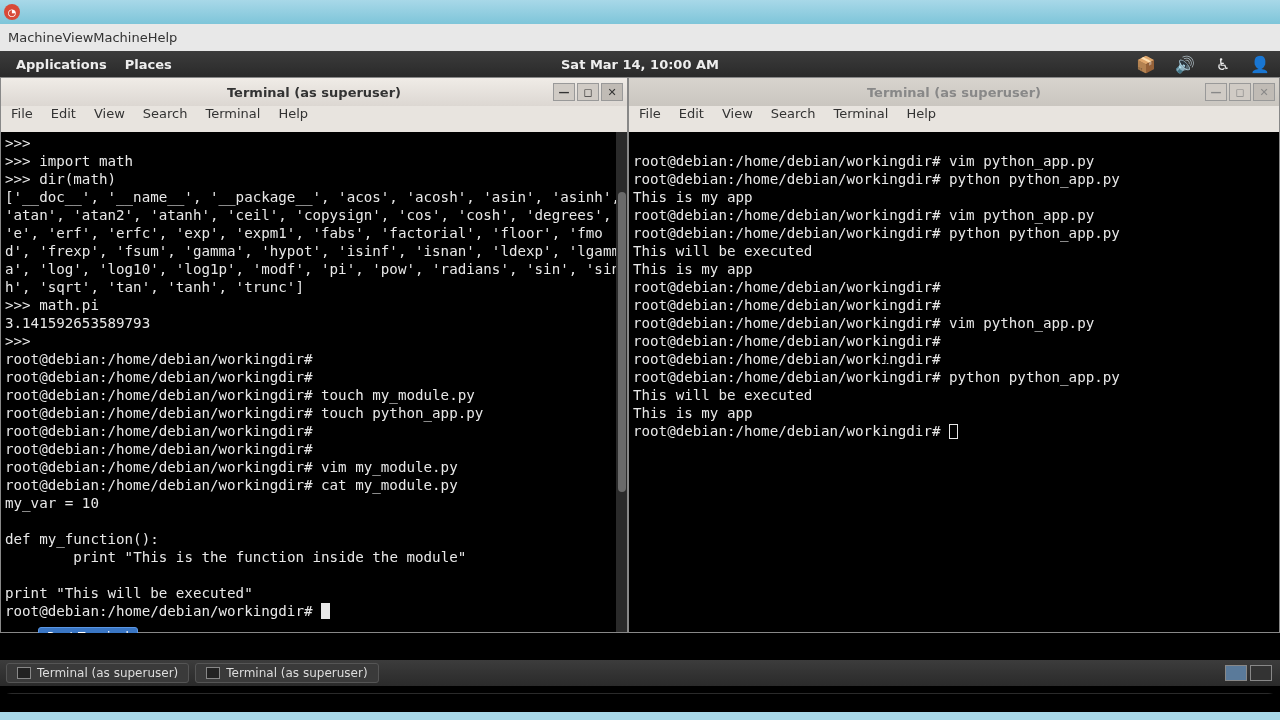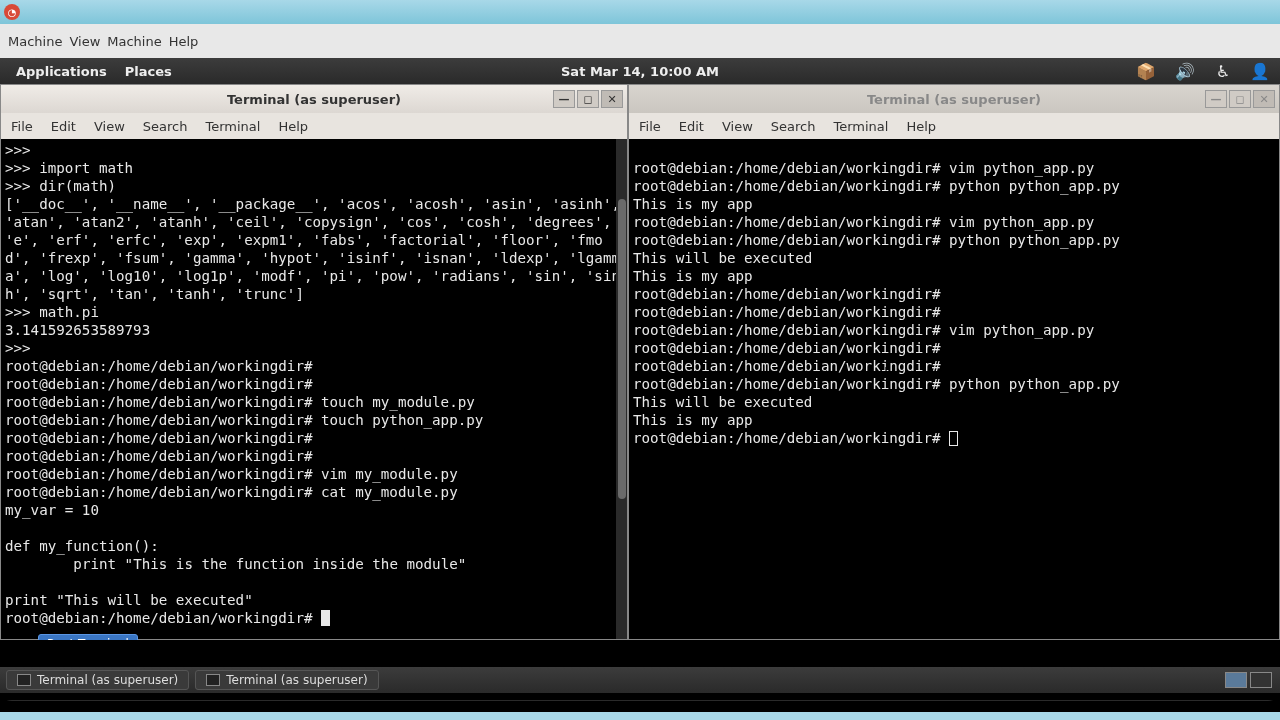--- a/index.html
+++ b/index.html
@@ -28,25 +28,25 @@
   height: 16px;
   background: #d84a38;
   border-radius: 50%;
   font-size: 10px;
   display: flex;
   align-items: center;
   justify-content: center;
   color: #fff;
 }
 .vbox-menu {
-  height: 34px;
+  height: 27px;
   background: #e8e8e8;
   display: flex;
   align-items: center;
-  gap: 7px;
+  gap: 0;
   padding: 0 8px;
   font-size: 13px;
   color: #333;
 }
 .vbox-menu span { cursor: default; }
 .gnome-top {
   height: 26px;
   background: linear-gradient(to bottom, #3c3c3c, #2a2a2a);
   color: #eee;
   display: flex;
@@ -100,21 +100,20 @@
   display: flex;
   align-items: center;
   justify-content: center;
   cursor: default;
 }
 .win-btn.close { background: #c0bbb5; }
 .term-menu {
   height: 26px;
   background: #e8e4df;
   display: flex;
-  align-items: center;
   gap: 18px;
   padding: 0 10px;
   font-size: 13px;
   color: #333;
 }
 .term-body {
   flex: 1;
   background: #000;
   color: #e8e8e8;
   font-family: "DejaVu Sans Mono", monospace;

